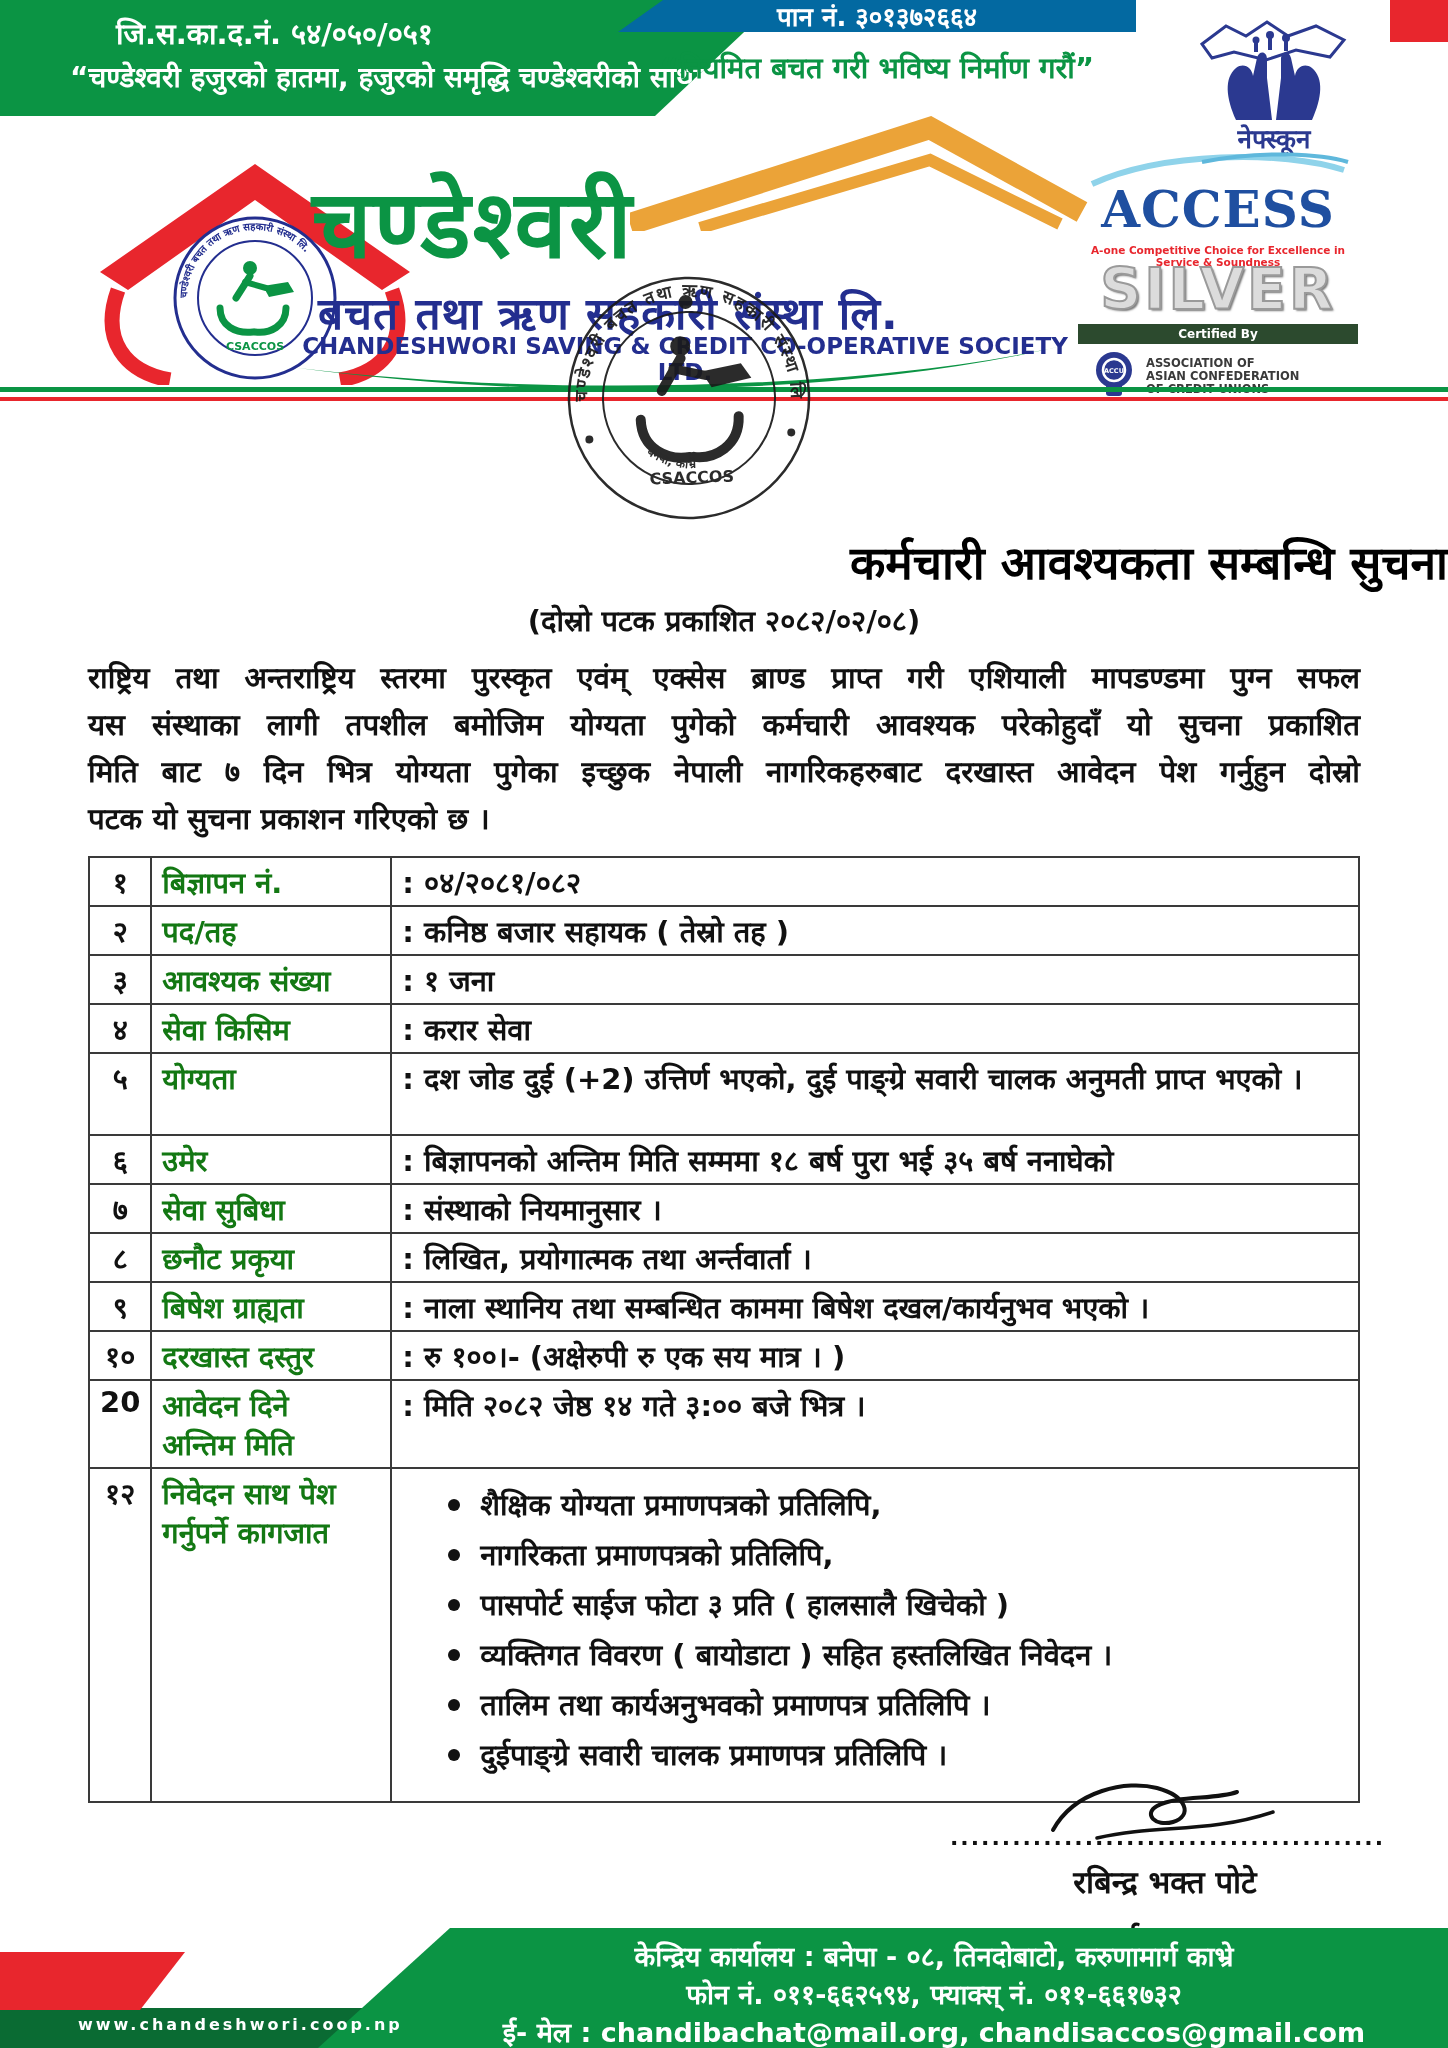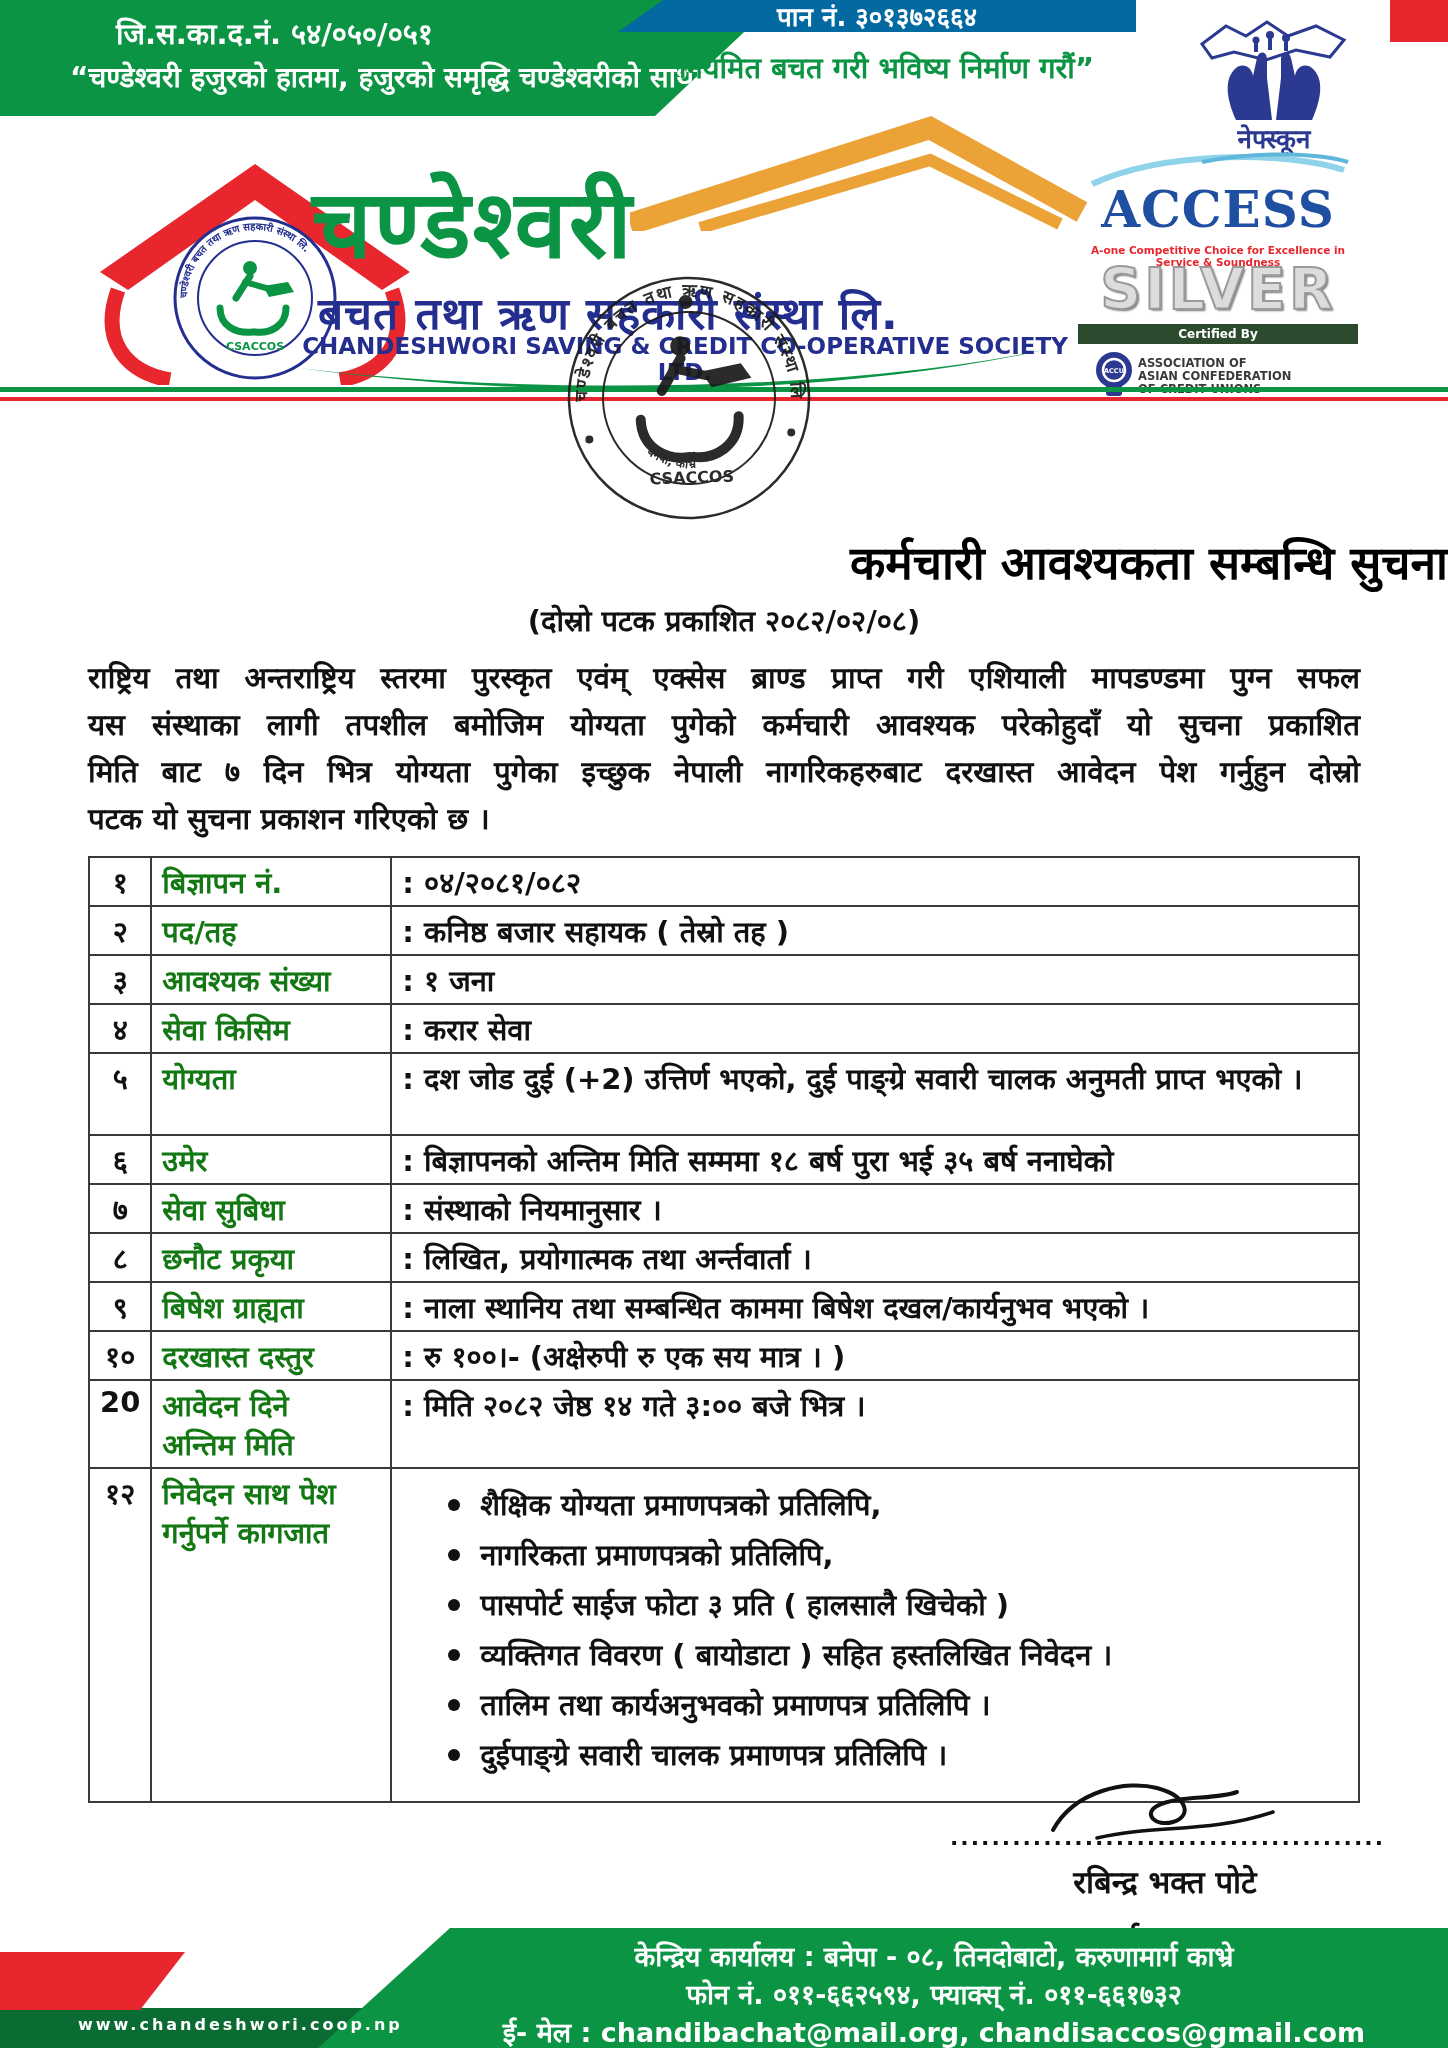--- a/index.html
+++ b/index.html
@@ -30,21 +30,21 @@
 
   .access-col { position:absolute; top:148px; left:1072px; width:292px; text-align:center; }
   .access-swoosh { position:absolute; top:0; left:10px; }
   .access-word { position:absolute; top:32px; width:100%; font-family:"DejaVu Serif", serif; font-size:50px; color:#1F4FA0; letter-spacing:1px; }
   .access-tag { position:absolute; top:96px; width:100%; font-size:10.5px; color:#E8262D; }
   .silver-word { position:absolute; top:108px; width:100%; font-size:57px; color:#DCDCDC; letter-spacing:3px;
                  -webkit-text-stroke:2px #9a9a9a; text-shadow:2px 2px 2px #777; }
   .certified-bar { position:absolute; top:176px; left:6px; width:280px; height:20px; background:#2C4A2E; color:#fff; font-size:12px;
                    display:flex; align-items:center; justify-content:center; }
   .accu-row { position:absolute; top:200px; left:18px; display:flex; align-items:center; text-align:left; }
-  .accu-lines { font-size:11.5px; color:#3a3a3a; line-height:13px; }
+  .accu-lines { font-size:11.5px; color:#3a3a3a; line-height:13px; margin-left:8px; }
 
   
   .div-green { position:absolute; top:387px; left:0; width:100%; height:5px; background:#0B9444; }
   .div-red   { position:absolute; top:397px; left:0; width:100%; height:4px; background:#E8262D; }
 
   
   .stamp { position:absolute; top:268px; left:520px; width:338px; height:260px; opacity:.92; transform:rotate(-2deg); }
 
   
   .n-title { position:absolute; top:530px; left:0; width:100%; text-align:right; font-size:46px; color:#000; }

